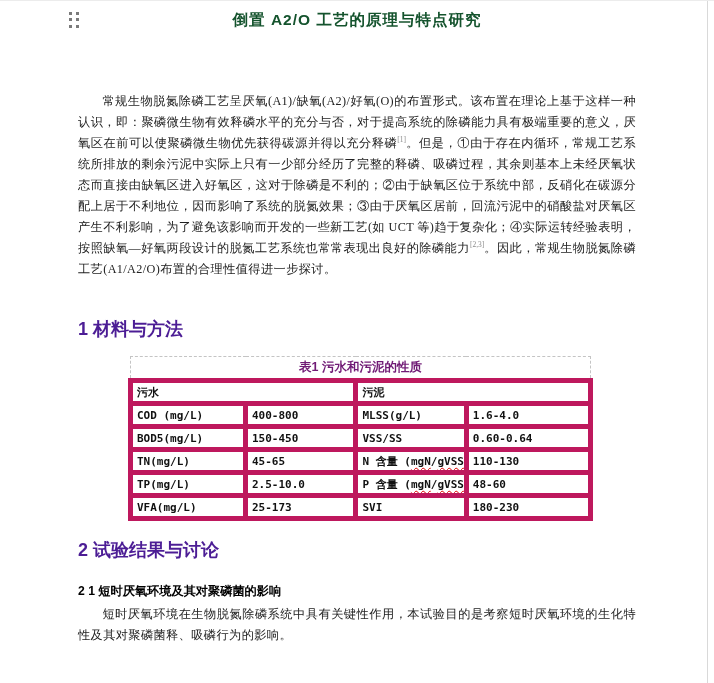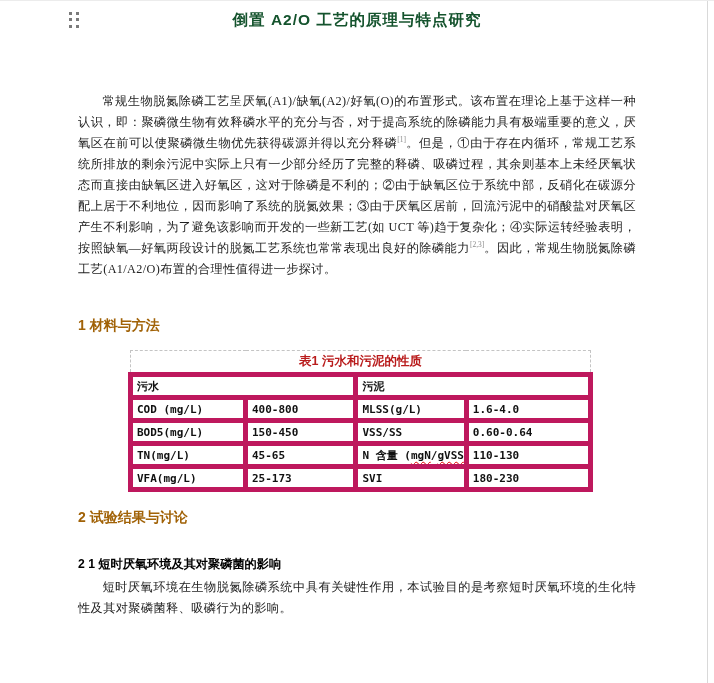--- a/index.html
+++ b/index.html
@@ -57,22 +57,22 @@
   sup.cite {
     font-size: 7.5px;
     color: #8a8a8a;
     letter-spacing: 0;
     vertical-align: super;
     line-height: 0;
   }
   h2.sec {
     font-family: "Liberation Sans", "DejaVu Sans", sans-serif;
     font-weight: bold;
-    font-size: 14px;
-    color: #a16207;
+    font-size: 18px;
+    color: #4c1d95;
   }
   .h1 { margin-top: 37px; }
   .p2 { margin-top: 17px; }
   table.t1 {
     margin-top: 15px;
     margin-left: 50px;
     width: 465px;
     border-collapse: collapse;
     table-layout: fixed;
     font-family: "DejaVu Sans Mono", "Liberation Mono", monospace;
@@ -89,33 +89,33 @@
     font-weight: bold;
   }
   table.t1 td.caption {
     border: 1px dashed #c4c4c4;
     border-bottom: 1px solid #a6a6a6;
     text-align: center;
     font-family: "Liberation Sans", "DejaVu Sans", sans-serif;
     font-weight: bold;
     font-size: 12.5px;
     height: 24px;
-    color: #b91c1c;
+    color: #701a75;
   }
   .col-a { width: 25%; } .col-b { width: 24%; } .col-c { width: 24%; } .col-d { width: 27%; }
   .wavy {
     text-decoration: underline wavy #dd0000;
     text-decoration-thickness: 1px;
     text-underline-offset: 2px;
     text-decoration-skip-ink: none;
     text-align: center;
   }
   .h2 { margin-top: 17px; }
   h3.subsec {
-    margin-top: 29px;
+    margin-top: 21px;
     font-family: "Liberation Sans", "DejaVu Sans", sans-serif;
     font-weight: bold;
     font-size: 12.2px;
     color: #000;
   }
   .p3 { margin-top: 4px; }
 </style>
 </head>
 <body>
 
@@ -167,20 +167,26 @@
           <td>VSS/SS</td>
           <td>0.60-0.64</td>
         </tr>
         <tr>
           <td>TN(mg/L)</td>
           <td>45-65</td>
           <td><span>N 含量 (</span><span class="wavy">mgN</span><span>/</span><span class="wavy">gVSS</span><span>)</span></td>
           <td>110-130</td>
         </tr>
         <tr>
+          <td>TP(mg/L)</td>
+          <td>2.5-10.0</td>
+          <td><span>P 含量 (</span><span class="wavy">mgN</span><span>/</span><span class="wavy">gVSS</span><span>)</span></td>
+          <td>48-60</td>
+        </tr>
+        <tr>
           <td>VFA(mg/L)</td>
           <td>25-173</td>
           <td>SVI</td>
           <td>180-230</td>
         </tr>
       </tbody>
     </table>
 
     <h2 class="sec h2">2 试验结果与讨论</h2>
 

